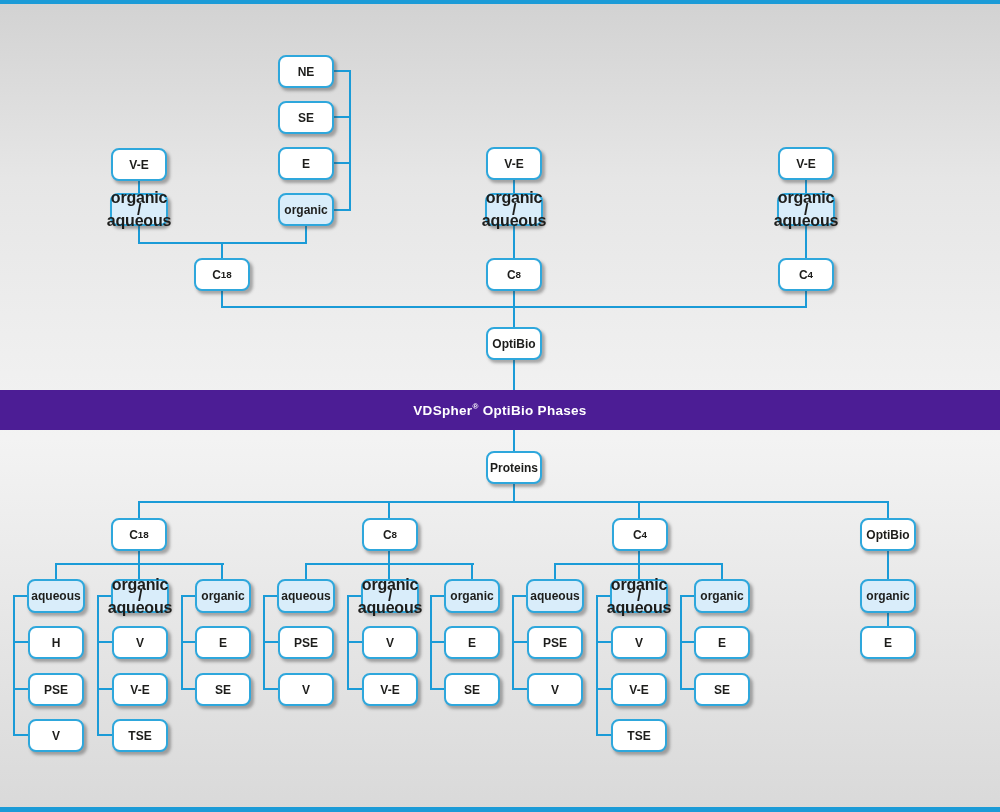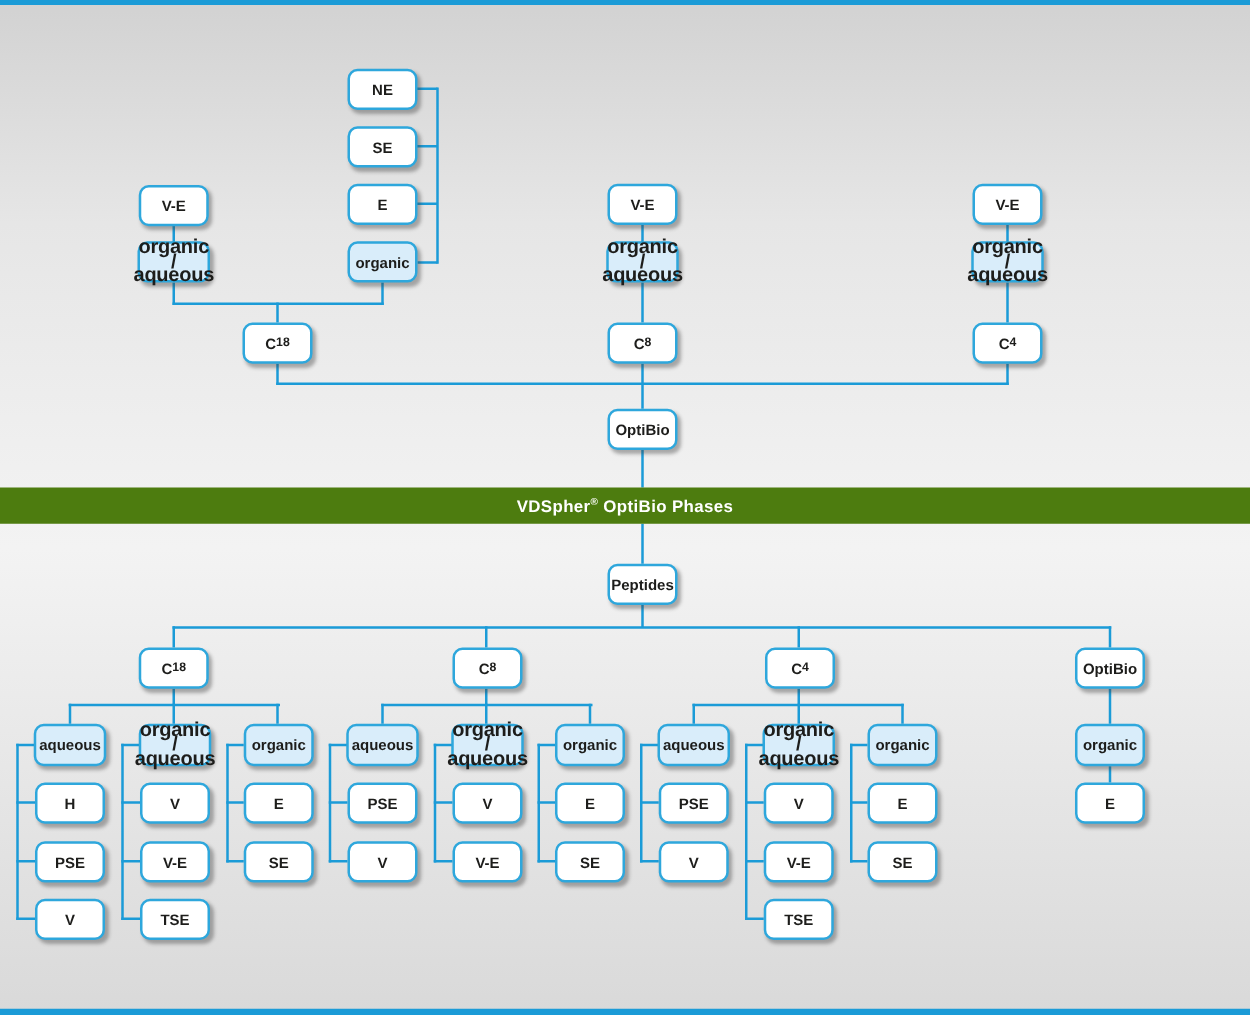--- a/index.html
+++ b/index.html
@@ -17,21 +17,21 @@
     box-shadow:2.5px 3px 3px rgba(60,60,60,.40);
     display:flex;align-items:center;justify-content:center;
     font-weight:bold;font-size:12px;color:#1d1d1b;text-align:center;line-height:12px;
     z-index:2;
   }
   .node.light{background:#d9edfa;}
   .node.w58{width:58px;}
   .node.two{font-size:16px;line-height:11.5px;letter-spacing:-0.2px;}
   .node .num{font-size:0.82em;}
   .banner{
-    position:absolute;left:0;top:390px;width:1000px;height:29px;background:#4d7c0f;
+    position:absolute;left:0;top:390px;width:1000px;height:40px;background:#4c1d95;
     display:flex;align-items:center;justify-content:center;z-index:2;
   }
   .banner-label{color:#ffffff;font-weight:bold;font-size:13.5px;letter-spacing:.3px;}
   .banner-label .reg{font-size:8px;vertical-align:super;}
 </style>
 </head>
 <body>
 
 <div class="topbar"></div>
 <div class="bottombar"></div>
@@ -136,21 +136,21 @@
 <div class="node" style="left:778px;top:147px">V-E</div>
 <div class="node light two w58" style="left:777px;top:193px">organic /<br>aqueous</div>
 <div class="node" style="left:778px;top:258px">C<span class="num">4</span></div>
 
 <div class="node" style="left:486px;top:327px">OptiBio</div>
 
 <div class="banner">
   <span class="banner-label">VDSpher<span class="reg">®</span> OptiBio Phases</span>
 </div>
 
-<div class="node" style="left:486px;top:451px">Peptides</div>
+<div class="node" style="left:486px;top:451px">Proteins</div>
 
 <div class="node" style="left:111px;top:518px">C<span class="num">18</span></div>
 <div class="node" style="left:362px;top:518px">C<span class="num">8</span></div>
 <div class="node" style="left:612px;top:518px">C<span class="num">4</span></div>
 <div class="node" style="left:860px;top:518px">OptiBio</div>
 
 <div class="node light w58" style="left:27px;top:579px;height:34px">aqueous</div>
 <div class="node light two w58" style="left:111px;top:579px;height:34px">organic /<br>aqueous</div>
 <div class="node light" style="left:195px;top:579px;height:34px">organic</div>
 <div class="node" style="left:28px;top:626px">H</div>

